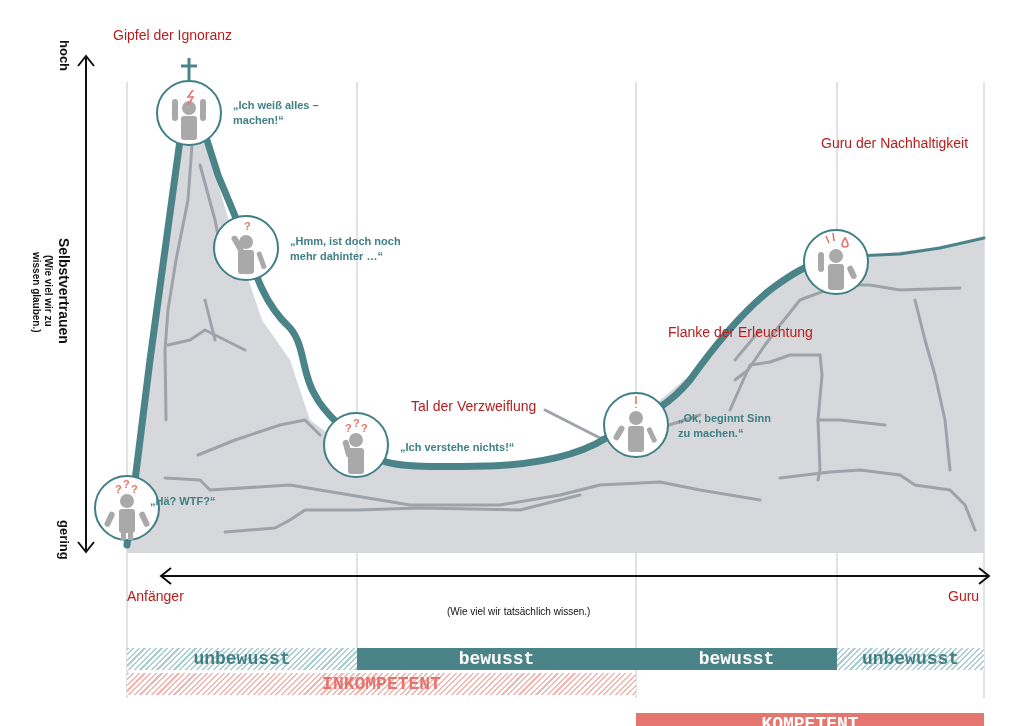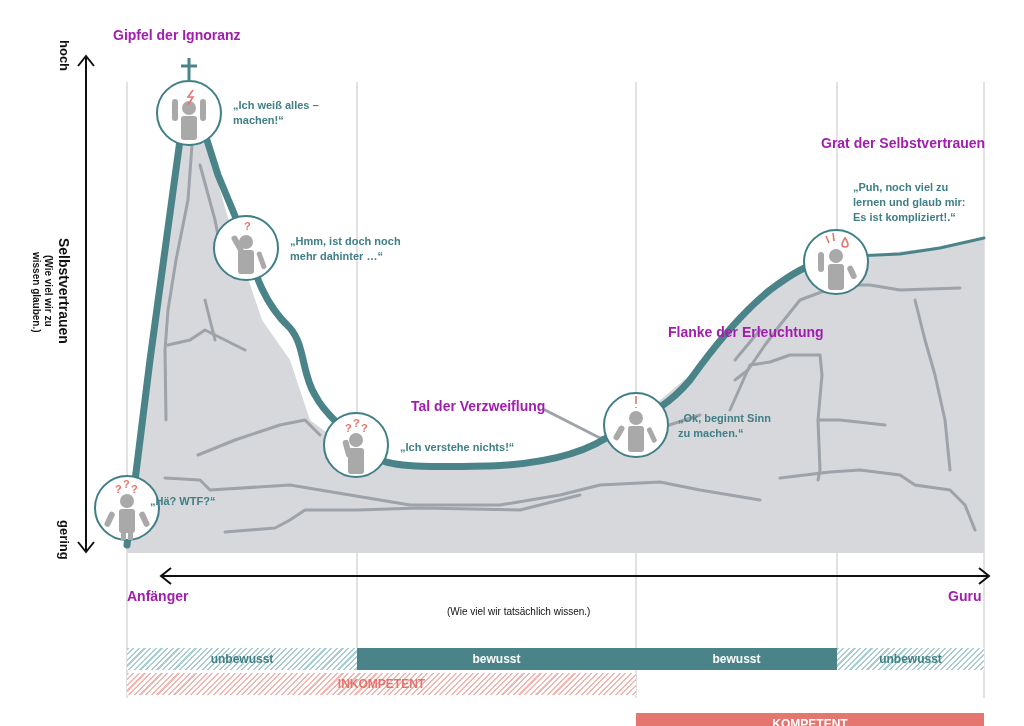--- a/index.html
+++ b/index.html
@@ -1,24 +1,24 @@
 <!DOCTYPE html>
 <html><head>
   <meta charset="utf-8">
   <style>
     html, body { margin: 0; padding: 0; background: #ffffff; }
     body { width: 1024px; height: 726px; position: relative; overflow: hidden;
            font-family: "Liberation Sans", "DejaVu Sans", sans-serif; }
     #stage { position: absolute; left: 0; top: 0; width: 1024px; height: 726px; }
     .abs { position: absolute; }
-    .title { font-weight: bold; font-size: 14px; color: #a21caf; white-space: nowrap; }
+    .title { font-weight: normal; font-size: 14px; color: #b91c1c; white-space: nowrap; }
     .quote { font-weight: bold; font-size: 11px; color: #3f7f85; line-height: 15px; }
     .vert { transform: rotate(90deg); transform-origin: left top; white-space: nowrap; font-weight: bold; color: #111; }
     .band { position: absolute; height: 22px; display: flex; align-items: center; justify-content: center;
-            font-weight: bold; font-size: 12px; }
+            font-weight: bold; font-size: 18px; font-family: Liberation Mono, monospace; }
     .hatch-teal { background: repeating-linear-gradient(135deg, #a9cdd0 0 1.5px, #ffffff 1.5px 4px); color: #3f7f85; }
     .solid-teal { background: #4a8489; color: #ffffff; text-align: right; }
     .hatch-red { background: repeating-linear-gradient(135deg, #f3b6b0 0 1.5px, #ffffff 1.5px 4px); color: #e5736c; }
     .solid-red { background: #e5766f; color: #ffffff; margin-top: 40px; }
   </style>
 </head>
 <body>
 
 <div id="stage">
 
@@ -140,40 +140,35 @@
       <text x="244" y="230">?</text>
       <text x="345" y="432">?</text>
         <text x="353" y="427">?</text>
         <text x="361" y="432">?</text>
     </g>
   </svg>
 
   <div class="abs title" style="left:113px;top:27px">Gipfel der Ignoranz</div>
   <div class="abs title" style="left:411px;top:398px">Tal der Verzweiflung</div>
   <div class="abs title" style="left:668px;top:324px">Flanke der Erleuchtung</div>
-  <div class="abs title" style="left:821px;top:135px">Grat der Selbstvertrauen</div>
+  <div class="abs title" style="left:821px;top:135px">Guru der Nachhaltigkeit</div>
 
   <div class="abs quote" style="left:150px;top:494px">„Hä? WTF?“</div>
   <div class="abs quote" style="left:233px;top:98px">
     <div>„Ich weiß alles –</div>
     <div>machen!“</div>
   </div>
   <div class="abs quote" style="left:290px;top:234px">
     <div>„Hmm, ist doch noch</div>
     <div>mehr dahinter …“</div>
   </div>
   <div class="abs quote" style="left:400px;top:440px">„Ich verstehe nichts!“</div>
   <div class="abs quote" style="left:678px;top:411px">
     <div>„Ok, beginnt Sinn</div>
     <div>zu machen.“</div>
-  </div>
-  <div class="abs quote" style="left:853px;top:180px">
-    <div>„Puh, noch viel zu</div>
-    <div>lernen und glaub mir:</div>
-    <div>Es ist kompliziert!.“</div>
   </div>
 
   <div class="abs vert" style="left:72px;top:40px;font-size:13px">hoch</div>
   <div class="abs vert" style="left:72px;top:520px;font-size:13px">gering</div>
   <div class="abs vert" style="left:72px;top:238px;font-size:14px">Selbstvertrauen</div>
   <div class="abs vert" style="left:54px;top:255px;font-size:10px">(Wie viel wir zu</div>
   <div class="abs vert" style="left:42px;top:252px;font-size:10px">wissen glauben.)</div>
 
   <div class="abs title" style="left:127px;top:588px;font-size:14px">Anfänger</div>
   <div class="abs title" style="left:948px;top:588px;font-size:14px">Guru</div>

